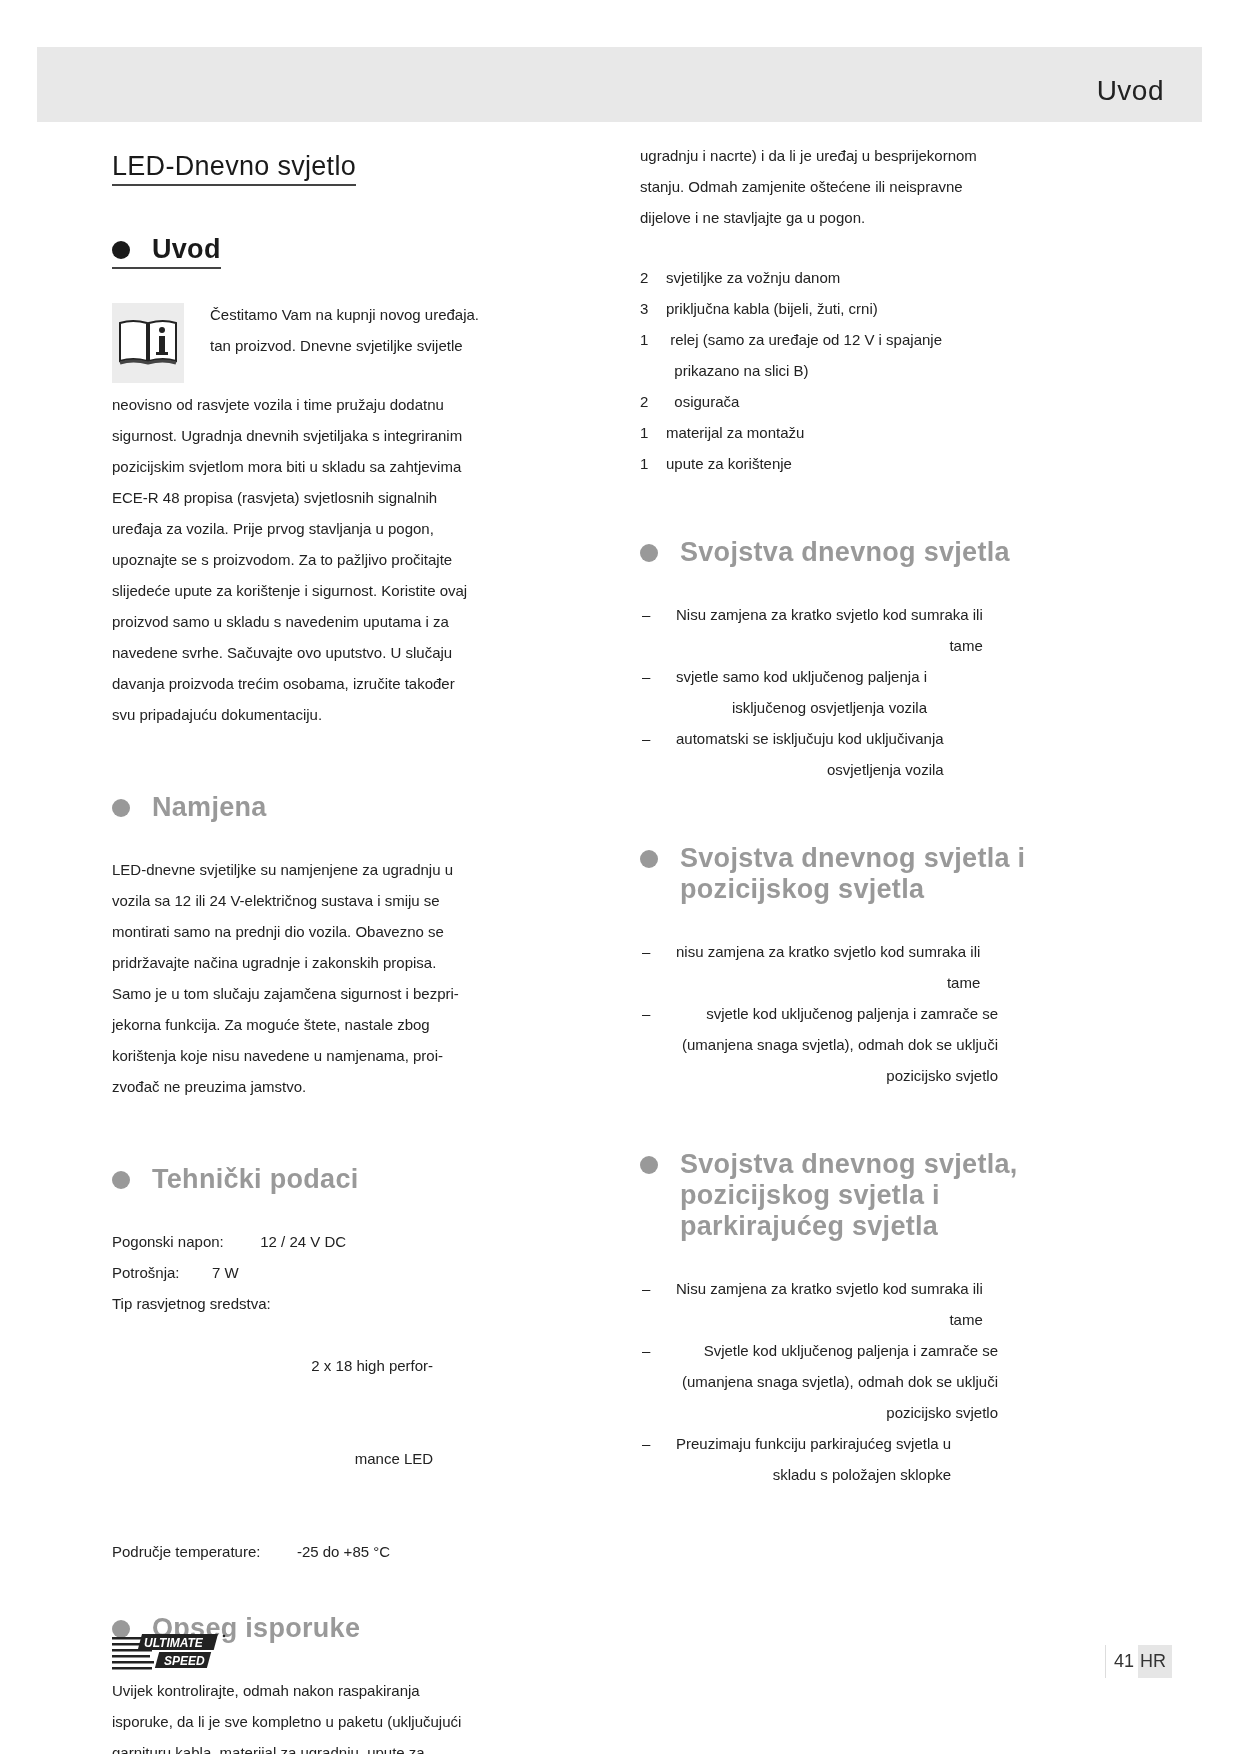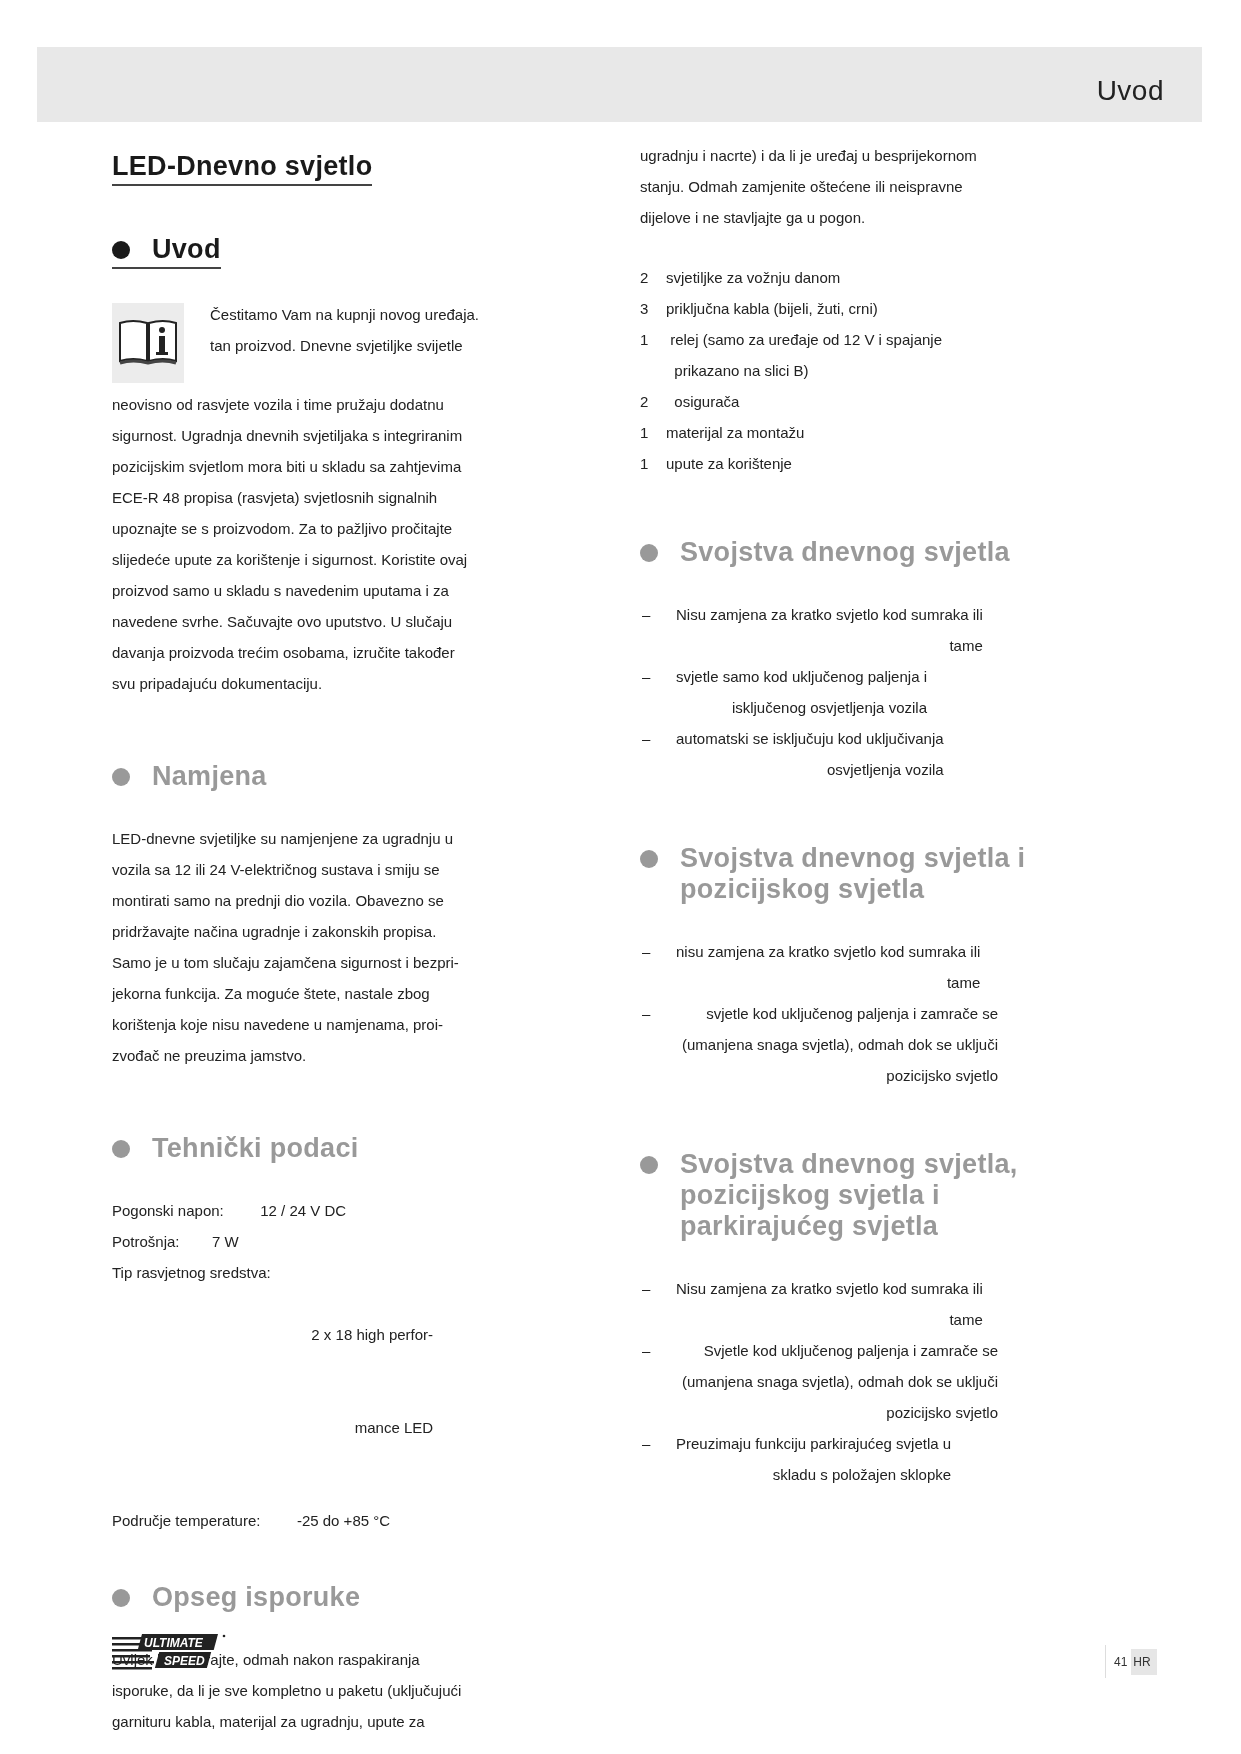--- a/index.html
+++ b/index.html
@@ -14,21 +14,21 @@
   }
   .header-title {
     position: absolute; right: 38px; top: 28px; font-size: 28px; color: #222;
     font-weight: normal; letter-spacing: 0.5px;
   }
   .col { position: absolute; }
   .col-left { left: 112px; top: 140px; width: 500px; }
   .col-right { left: 640px; top: 140px; width: 510px; }
   .body-text { font-size: 15px; line-height: 31px; color: #222; }
   .doc-title {
-    font-size: 27px; font-weight: bold; color: #1a1a1a; display: inline-block;
+    font-size: 27px; font-weight: normal; color: #1a1a1a; display: inline-block;
     border-bottom: 2px solid #444; padding-bottom: 0px; line-height: 36px;
     letter-spacing: 0.3px;
   }
   .sec-head { display: flex; align-items: flex-start; font-weight: bold; font-size: 27px; line-height: 31px; }
   .sec-head .dot { width: 18px; height: 18px; border-radius: 50%; background: #999; flex: 0 0 18px; margin-top: 7px; margin-right: 22px; }
   .sec-head .txt { color: #999; letter-spacing: 0.3px; }
   .sec-head.primary { display: inline-flex; border-bottom: 2px solid #444; padding-bottom: 2px; }
   .sec-head.primary .dot { background: #1a1a1a; }
   .sec-head.primary .txt { color: #1a1a1a; }
   .info-block { position: relative; }
@@ -42,21 +42,21 @@
   .spec-row .val { white-space: pre; text-align: right; }
   .qty-list .row { display: flex; }
   .qty-list .n { width: 26px; flex: 0 0 26px; }
   .dash-list .row { display: flex; }
   .dash-list .d { width: 34px; flex: 0 0 34px; padding-left: 2px; }
   .dash-list .t { padding-left: 0; text-align: right; }
   .dash-list .t .cont { display: block; padding-left: 6px; }
   .logo { position: absolute; left: 112px; top: 1634px; width: 118px; height: 36px; text-decoration: underline; }
   .page-num {
     position: absolute; left: 1105px; top: 1645px; height: 33px; display: flex; align-items: center;
-    font-size: 12px; color: #333; border-left: 1px solid #ddd; padding-left: 8px;
+    font-size: 18px; color: #333; border-left: 1px solid #ddd; padding-left: 8px;
   }
   .page-num .num { margin-right: 4px; }
   .page-num .lang { background: #e6e6e6; padding: 6px 6px 6px 2px; }
 </style>
 </head>
 <body>
 
 <div class="header-bar">
   <div class="header-title">Uvod</div>
 </div>
@@ -83,20 +83,21 @@
         <path d="M2 48 Q15 44 30 48 Q45 44 58 48" fill="none" stroke="#444" stroke-width="3"></path>
       </svg>
     </div>
     <div>Čestitamo Vam na kupnji novog uređaja.</div>
     <div>tan proizvod. Dnevne svjetiljke svijetle</div>
     <div style="clear:both"></div>
     <div>neovisno od rasvjete vozila i time pružaju dodatnu</div>
     <div>sigurnost. Ugradnja dnevnih svjetiljaka s integriranim</div>
     <div>pozicijskim svjetlom mora biti u skladu sa zahtjevima</div>
     <div>ECE-R 48 propisa (rasvjeta) svjetlosnih signalnih</div>
+    <div>uređaja za vozila. Prije prvog stavljanja u pogon,</div>
     <div>upoznajte se s proizvodom. Za to pažljivo pročitajte</div>
     <div>slijedeće upute za korištenje i sigurnost. Koristite ovaj</div>
     <div>proizvod samo u skladu s navedenim uputama i za</div>
     <div>navedene svrhe. Sačuvajte ovo uputstvo. U slučaju</div>
     <div>davanja proizvoda trećim osobama, izručite također</div>
     <div>svu pripadajuću dokumentaciju.</div>
   </div>
 
   <div style="height:62px"></div>
   <div class="sec-head">

